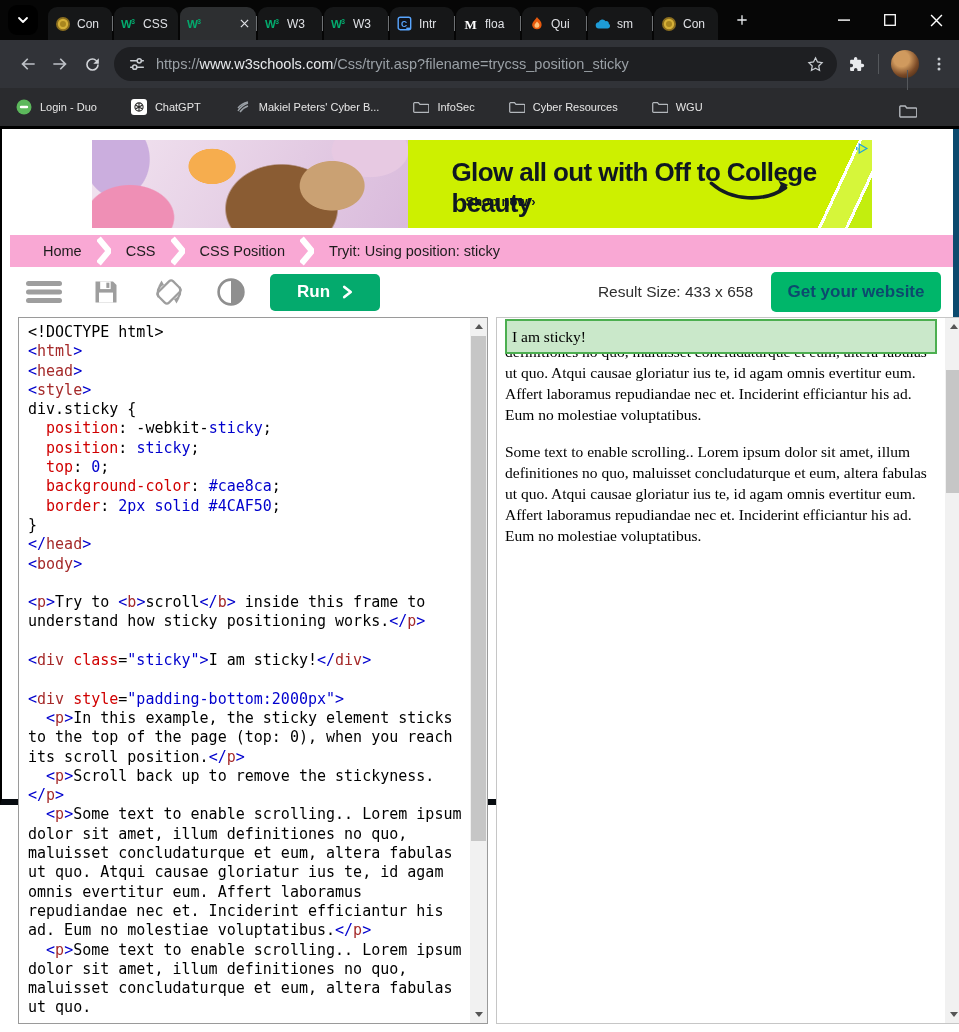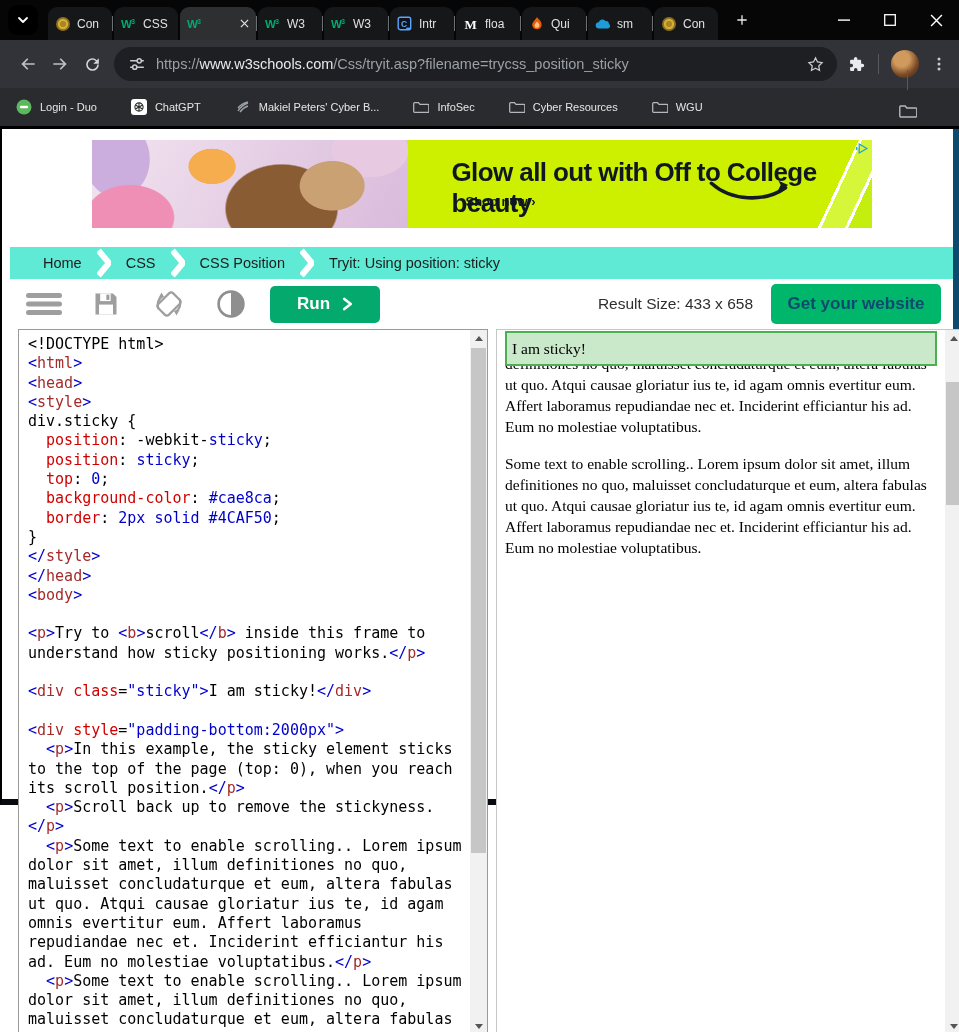--- a/index.html
+++ b/index.html
@@ -62,21 +62,21 @@
       linear-gradient(120deg,#f2e4f0,#e3cbe3 60%,#d9badc); }
   .ad-body { flex:1; position:relative; }
   .ad-headline { position:absolute; left:44px; top:17px; font-size:26px; font-weight:bold; color:#0f1722; letter-spacing:-0.6px; }
   .ad-cta { position:absolute; left:58px; top:54px; font-size:13px; font-weight:bold; color:#0f1722; }
   .ad-arrow { position:absolute; right:74px; top:38px; }
   .ad-stripes { position:absolute; right:0; top:0; bottom:0; width:72px;
     background:linear-gradient(115deg, transparent 0 52%, #ffffff 52% 55%, #d6f63a 55% 76%, #ffffff 76% 79%, #c3ee0e 79%); }
   .adchoices { position:absolute; top:2px; right:3px; }
 
   
-  .breadcrumb { height:32px; margin-top:19px; background:#5eead4; display:flex; align-items:center;
+  .breadcrumb { height:32px; margin-top:7px; background:#f9a8d4; display:flex; align-items:center;
     padding-left:20px; font-size:14.5px; color:#1c1c1c; }
   .crumb { padding:0 13px; white-space:nowrap; }
   .crumb-sep { display:flex; margin:0 2px; }
 
   
   .toolbar { height:50px; display:flex; align-items:center; padding:0 12px 0 12px; }
   .tbi { display:flex; align-items:center; justify-content:center; flex:none; }
   .run-btn { width:110px; height:37px; margin-left:24px; background:#04AA6D; border-radius:5px; color:#fff;
     font-weight:bold; font-size:17px; display:flex; align-items:center; justify-content:center; gap:12px; }
   .result-size { margin-left:auto; font-size:15.5px; color:#2e2e2e; margin-right:18px; }
@@ -484,21 +484,20 @@
             <div class="code-line"><span class="b">&lt;</span><span class="t">html</span><span class="b">&gt;</span></div>
             <div class="code-line"><span class="b">&lt;</span><span class="t">head</span><span class="b">&gt;</span></div>
             <div class="code-line"><span class="b">&lt;</span><span class="t">style</span><span class="b">&gt;</span></div>
             <div class="code-line"><span class="p">div.sticky {</span></div>
             <div class="code-line"><span class="p">  </span><span class="a">position</span><span class="p">: -webkit-</span><span class="v">sticky</span><span class="p">;</span></div>
             <div class="code-line"><span class="p">  </span><span class="a">position</span><span class="p">: </span><span class="v">sticky</span><span class="p">;</span></div>
             <div class="code-line"><span class="p">  </span><span class="a">top</span><span class="p">: </span><span class="v">0</span><span class="p">;</span></div>
             <div class="code-line"><span class="p">  </span><span class="a">background-color</span><span class="p">: </span><span class="v">#cae8ca</span><span class="p">;</span></div>
             <div class="code-line"><span class="p">  </span><span class="a">border</span><span class="p">: </span><span class="v">2px solid #4CAF50</span><span class="p">;</span></div>
             <div class="code-line"><span class="p">}</span></div>
-            <div class="code-line"><span class="b">&lt;/</span><span class="t">style</span><span class="b">&gt;</span></div>
             <div class="code-line"><span class="b">&lt;/</span><span class="t">head</span><span class="b">&gt;</span></div>
             <div class="code-line"><span class="b">&lt;</span><span class="t">body</span><span class="b">&gt;</span></div>
             <div class="code-line">&nbsp;</div>
             <div class="code-line"><span class="b">&lt;</span><span class="t">p</span><span class="b">&gt;</span><span class="p">Try to </span><span class="b">&lt;</span><span class="t">b</span><span class="b">&gt;</span><span class="p">scroll</span><span class="b">&lt;/</span><span class="t">b</span><span class="b">&gt;</span><span class="p"> inside this frame to understand how sticky positioning works.</span><span class="b">&lt;/</span><span class="t">p</span><span class="b">&gt;</span></div>
             <div class="code-line">&nbsp;</div>
             <div class="code-line"><span class="b">&lt;</span><span class="t">div</span><span class="p"> </span><span class="a">class</span><span class="p">=</span><span class="v">"sticky"</span><span class="b">&gt;</span><span class="p">I am sticky!</span><span class="b">&lt;/</span><span class="t">div</span><span class="b">&gt;</span></div>
             <div class="code-line">&nbsp;</div>
             <div class="code-line"><span class="b">&lt;</span><span class="t">div</span><span class="p"> </span><span class="a">style</span><span class="p">=</span><span class="v">"padding-bottom:2000px"</span><span class="b">&gt;</span></div>
             <div class="code-line"><span class="p">  </span><span class="b">&lt;</span><span class="t">p</span><span class="b">&gt;</span><span class="p">In this example, the sticky element sticks to the top of the page (top: 0), when you reach its scroll position.</span><span class="b">&lt;/</span><span class="t">p</span><span class="b">&gt;</span></div>
             <div class="code-line"><span class="p">  </span><span class="b">&lt;</span><span class="t">p</span><span class="b">&gt;</span><span class="p">Scroll back up to remove the stickyness.</span></div>

